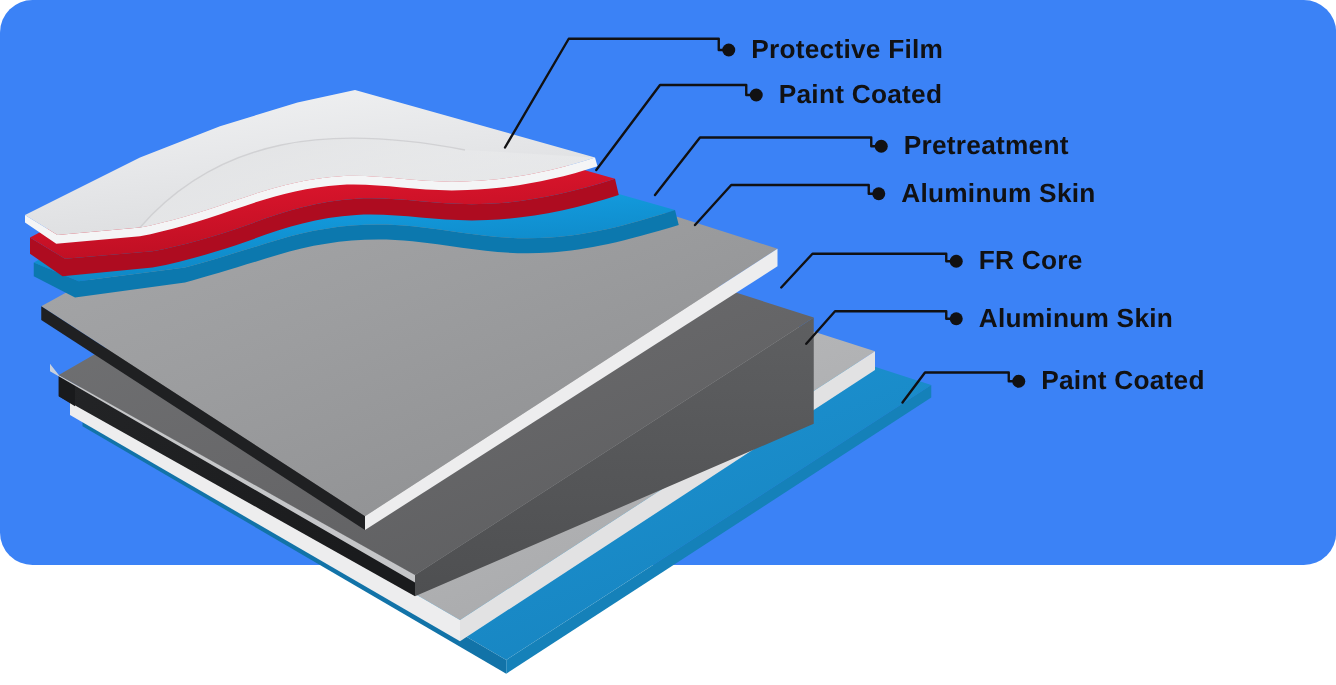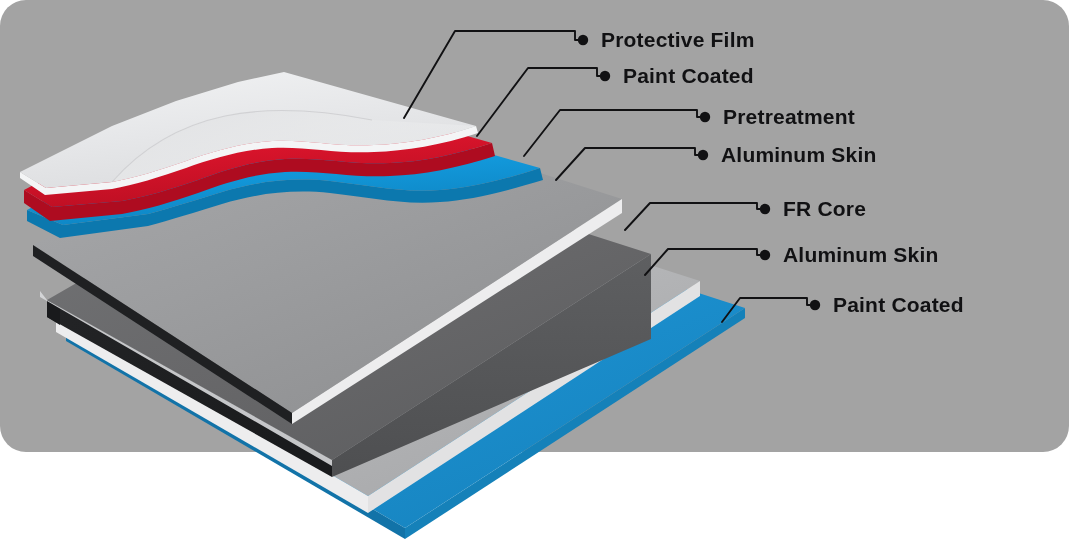--- a/index.html
+++ b/index.html
@@ -10,21 +10,21 @@
   body {
     width: 1069px;
     height: 548px;
     overflow: hidden;
     font-family: "Liberation Sans", sans-serif;
   }
   #diagram-root {
     position: relative;
     width: 1069px;
     height: 452px;
-    background: #a3a3a3;
+    background: #3b82f6;
     border-radius: 26px;
   }
   svg.scene {
     position: absolute;
     top: 0;
     left: 0;
     width: 1069px;
     height: 548px;
     display: block;
   }

